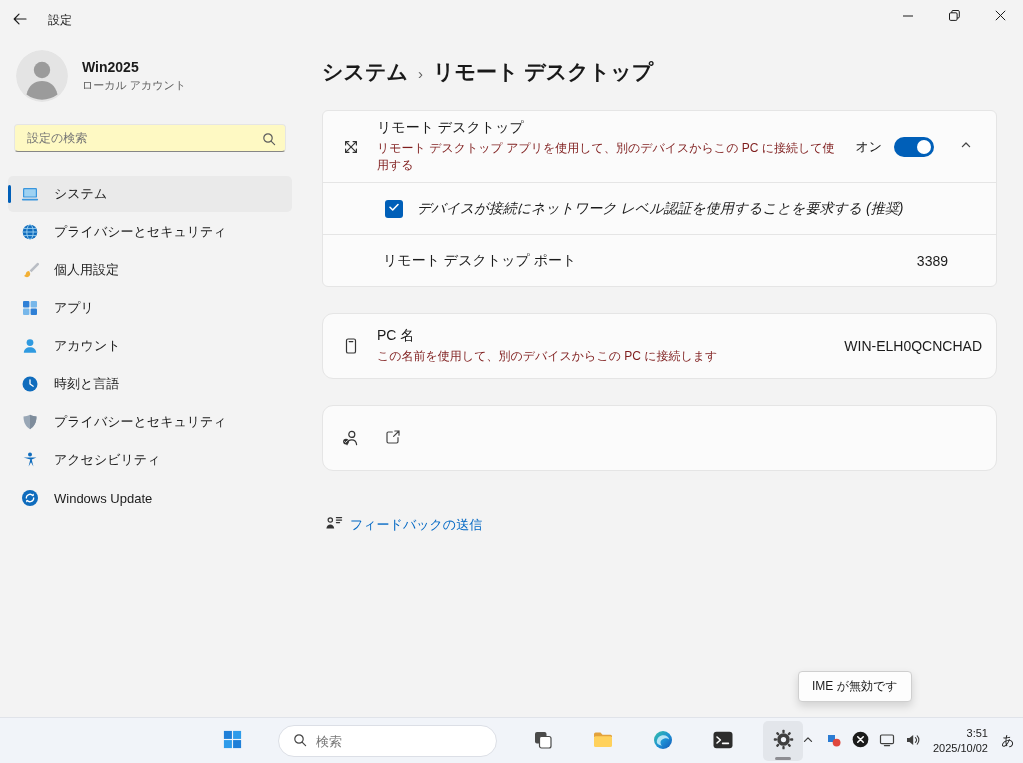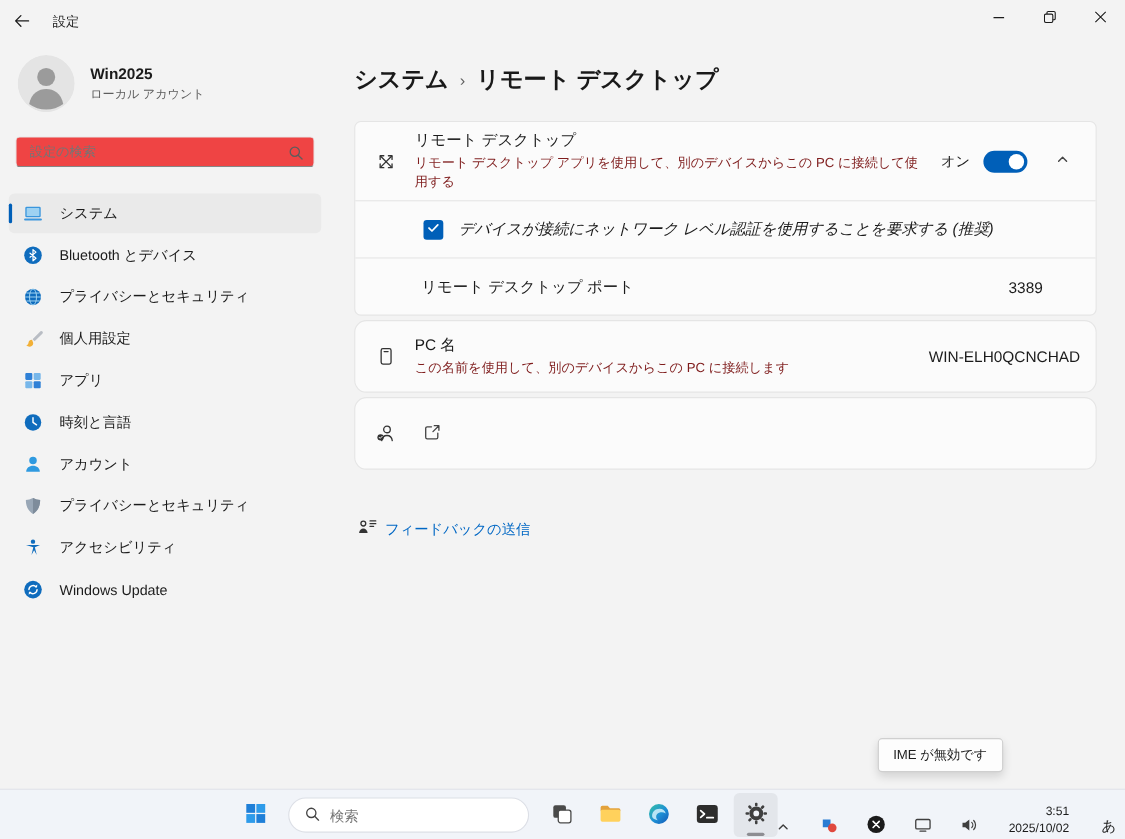--- a/index.html
+++ b/index.html
@@ -21,42 +21,42 @@
   .win-btn { width: 46px; height: 32px; display: flex; align-items: center; justify-content: center; }
 
   
   .sidebar { position: absolute; left: 0; top: 40px; width: 300px; bottom: 46px; }
   .user-block { display: flex; align-items: center; gap: 14px; padding: 10px 18px 0 16px; }
   .avatar { width: 52px; height: 52px; border-radius: 50%; overflow: hidden; flex: 0 0 auto; }
   .user-name { font-size: 14px; font-weight: 700; }
   .user-type { font-size: 11px; color: #5d5d5d; margin-top: 3px; }
 
   .search-box { margin: 22px 14px 0 14px; height: 28px; position: relative;
-    background: #ef4444; border: 1px solid #e5e5e5; border-bottom: 1px solid #868686; border-radius: 4px; text-decoration: underline; }
+    background: #fef9c3; border: 1px solid #e5e5e5; border-bottom: 1px solid #868686; border-radius: 4px; text-decoration: underline; }
   .search-box input { width: 100%; height: 100%; border: 0; outline: none; background: transparent;
     font-family: inherit; font-size: 12px; padding: 0 32px 0 12px; color: #1b1b1b; }
   .search-box .mag { position: absolute; right: 9px; top: 7px; }
 
   .nav { margin-top: 24px; }
   .nav-item { height: 36px; margin: 2px 8px; display: flex; align-items: center; gap: 15px;
     padding: 0 10px 0 13px; border-radius: 5px; position: relative; font-size: 13px; }
   .nav-item.selected { background: #eaeaea; }
   .nav-item.selected::before { content: ""; position: absolute; left: 0; top: 9px; width: 3px; height: 18px;
     border-radius: 2px; background: #005fb8; }
   .nav-ic { width: 18px; height: 18px; display: flex; align-items: center; justify-content: center; flex: 0 0 auto; }
 
   
   .main { position: absolute; left: 300px; top: 40px; right: 0; bottom: 46px; }
   .breadcrumb { margin: 18px 0 0 22px; display: flex; align-items: center; gap: 10px;
     font-size: 21px; font-weight: 700; color: #191919; }
   .crumb-sep { font-size: 15px; font-weight: 400; color: #5f5f5f; padding-top: 2px; }
 
   .cards { margin: 24px 0 0 22px; width: 675px; }
   .card { background: #fbfbfb; border: 1px solid #e5e5e5; border-radius: 6px; }
-  .card + .card { margin-top: 4px; border-radius: 11px; }
+  .card + .card { margin-top: 26px; border-radius: 11px; }
 
   .row-main { display: flex; align-items: center; min-height: 64px; padding: 8px 14px 8px 18px; gap: 16px; }
   .row-ic { width: 20px; height: 20px; flex: 0 0 auto; display: flex; align-items: center; justify-content: center; }
   .row-texts { flex: 1; min-width: 0; }
   .row-title { font-size: 14px; color: #1b1b1b; }
   .row-desc { font-size: 12px; color: #7f1d1d; margin-top: 3px; }
 
   .toggle-area { display: flex; align-items: center; gap: 12px; }
   .toggle-label { font-size: 13px; }
   .toggle { width: 40px; height: 20px; border-radius: 10px; background: #005fb8; position: relative; flex: 0 0 auto; }
@@ -80,32 +80,32 @@
   .feedback a { font-size: 13px; color: #0067c4; text-decoration: none; }
 
   
   .ime-tooltip { position: absolute; left: 798px; top: 671px; height: 31px; padding: 0 13px;
     background: #fdfdfd; border: 1px solid #cfcfcf; border-radius: 4px;
     box-shadow: 0 4px 9px rgba(0,0,0,.14); display: flex; align-items: center; font-size: 12px; }
 
   
   .taskbar { position: absolute; left: 0; right: 0; bottom: 0; height: 46px;
     background: #f1f4f9; border-top: 1px solid #e0e3e9; }
-  .tb-center { position: absolute; left: 212px; top: 0; height: 46px; display: flex; align-items: center; gap: 4px; }
+  .tb-center { position: absolute; left: 212px; top: 0; height: 46px; display: flex; align-items: center; gap: 20px; }
   .tb-btn { width: 40px; height: 40px; display: flex; align-items: center; justify-content: center; border-radius: 5px; position: relative; }
   .tb-btn.active-app { background: rgba(0,0,0,0.055); }
   .tb-btn.active-app::after { content: ""; position: absolute; bottom: 1px; left: 50%; margin-left: -8px;
     width: 16px; height: 3px; border-radius: 2px; background: #8d8d92; }
   .tb-search { width: 219px; height: 32px; background: #fff; border: 1px solid #dcdfe6; border-radius: 16px;
     display: flex; align-items: center; gap: 9px; padding: 0 14px; margin: 0 6px; }
   .tb-search input { border: 0; outline: none; background: transparent; font-family: inherit; font-size: 13px;
     color: #1b1b1b; width: 100%; }
 
   .tb-tray { position: absolute; right: 2px; top: 0; height: 46px; display: flex; align-items: center; }
-  .tray-btn { height: 40px; display: flex; align-items: flex-end; justify-content: center; border-radius: 5px; padding: 0 5px; margin-left: 16px; }
+  .tray-btn { height: 40px; display: flex; align-items: center; justify-content: center; border-radius: 5px; padding: 0 5px; }
   .tray-btn.narrow { width: 26px; }
   .clock { text-align: right; font-size: 11px; line-height: 1.35; padding: 0 7px; }
   .ime-letter { font-size: 13px; width: 26px; text-align: center; padding-bottom: 1px; }
 </style>
 </head>
 <body>
 
 <div class="titlebar">
   <div class="back-btn">
     <span>
@@ -167,29 +167,20 @@
             <rect x="2" y="3" width="14" height="9.6" rx="1.2" fill="#3a96dd"></rect>
             <rect x="3.2" y="4.2" width="11.6" height="7.2" rx="0.5" fill="#9ed2f2"></rect>
             <rect x="0.9" y="13.7" width="16.2" height="1.8" rx="0.9" fill="#3a96dd"></rect>
           </svg>
         </span>
       <span>システム</span>
     </div>
     <div class="nav-item">
       <span class="nav-ic">
           <svg width="18" height="18" viewBox="0 0 18 18">
-            <circle cx="9" cy="9" r="8" fill="#0f6cbd"></circle>
-            <path d="M9 3.9 v10.2 M9 3.9 l2.7 2.3 -5.4 4.6 M9 14.1 l2.7-2.3 -5.4-4.6" stroke="#fff" stroke-width="1.1" fill="none" stroke-linecap="round" stroke-linejoin="round"></path>
-          </svg>
-        </span>
-      <span>Bluetooth とデバイス</span>
-    </div>
-    <div class="nav-item">
-      <span class="nav-ic">
-          <svg width="18" height="18" viewBox="0 0 18 18">
             <circle cx="9" cy="9" r="7.3" fill="#0f6cbd"></circle>
             <ellipse cx="9" cy="9" rx="3.2" ry="7.3" fill="none" stroke="#9ed2f2" stroke-width="0.9"></ellipse>
             <path d="M1.7 9 h14.6 M3 5.4 h12 M3 12.6 h12" stroke="#9ed2f2" stroke-width="0.9" fill="none"></path>
           </svg>
         </span>
       <span>プライバシーとセキュリティ</span>
     </div>
     <div class="nav-item">
       <span class="nav-ic">
           <svg width="18" height="18" viewBox="0 0 18 18">
@@ -206,34 +197,34 @@
             <rect x="9.6" y="2" width="6.4" height="6.4" rx="1" fill="#77b7ea"></rect>
             <rect x="2" y="9.6" width="6.4" height="6.4" rx="1" fill="#77b7ea"></rect>
             <rect x="9.6" y="9.6" width="6.4" height="6.4" rx="1" fill="#2f80d6"></rect>
           </svg>
         </span>
       <span>アプリ</span>
     </div>
     <div class="nav-item">
       <span class="nav-ic">
           <svg width="18" height="18" viewBox="0 0 18 18">
+            <circle cx="9" cy="5.6" r="3.4" fill="#2f9ae0"></circle>
+            <path d="M2.8 15.8 c0-3.5 2.8-5.5 6.2-5.5 s6.2 2 6.2 5.5 z" fill="#2f9ae0"></path>
+          </svg>
+        </span>
+      <span>アカウント</span>
+    </div>
+    <div class="nav-item">
+      <span class="nav-ic">
+          <svg width="18" height="18" viewBox="0 0 18 18">
             <circle cx="9" cy="9" r="7.5" fill="#0f6cbd"></circle>
             <path d="M9 4.8 V9 l3.2 2.2" stroke="#fff" stroke-width="1.3" fill="none" stroke-linecap="round" stroke-linejoin="round"></path>
           </svg>
         </span>
       <span>時刻と言語</span>
-    </div>
-    <div class="nav-item">
-      <span class="nav-ic">
-          <svg width="18" height="18" viewBox="0 0 18 18">
-            <circle cx="9" cy="5.6" r="3.4" fill="#2f9ae0"></circle>
-            <path d="M2.8 15.8 c0-3.5 2.8-5.5 6.2-5.5 s6.2 2 6.2 5.5 z" fill="#2f9ae0"></path>
-          </svg>
-        </span>
-      <span>アカウント</span>
     </div>
     <div class="nav-item">
       <span class="nav-ic">
           <svg width="18" height="18" viewBox="0 0 18 18">
             <path d="M9 1.8 c2.2 1.2 4.4 1.7 6.5 1.7 0 5.9-2.2 10-6.5 12.7 C4.7 13.5 2.5 9.4 2.5 3.5 4.6 3.5 6.8 3 9 1.8 z" fill="#99a7b6"></path>
             <path d="M9 1.8 c2.2 1.2 4.4 1.7 6.5 1.7 0 5.9-2.2 10-6.5 12.7 z" fill="#7e8c9b"></path>
           </svg>
         </span>
       <span>プライバシーとセキュリティ</span>
     </div>

